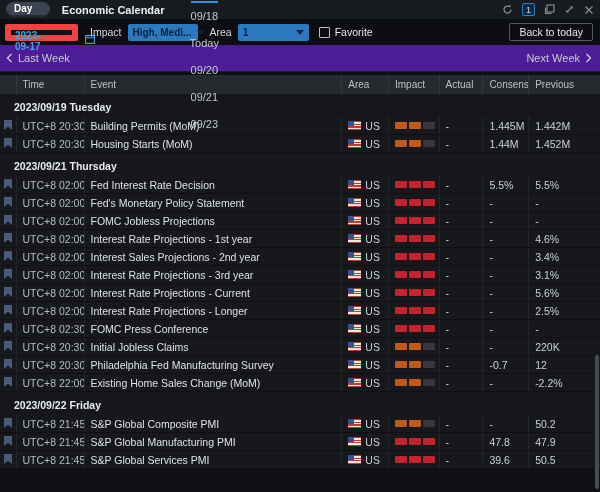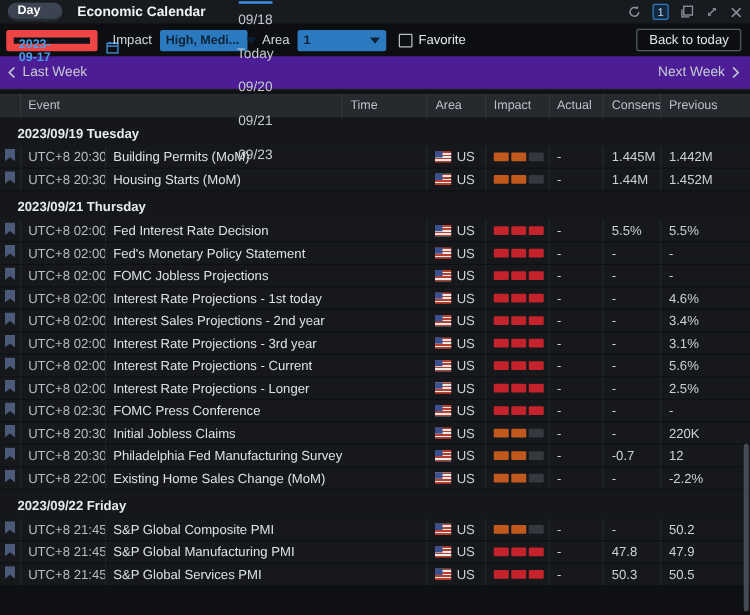--- a/index.html
+++ b/index.html
@@ -177,22 +177,22 @@
     <div class="wn-next">
       <span>Next Week</span>
       <svg width="7" height="10" viewBox="0 0 7 10">
           <path d="M1.5 1l4 4-4 4" fill="none" stroke="#c6ccd2" stroke-width="1.4"></path>
         </svg>
     </div>
   </div>
 
   <div class="thead">
     <div class="cell c-mark"></div>
+    <div class="cell c-time">Time</div>
     <div class="cell c-event">Event</div>
-    <div class="cell c-time">Time</div>
     <div class="cell c-area">Area</div>
     <div class="cell c-impact">Impact</div>
     <div class="cell c-actual">Actual</div>
     <div class="cell c-consensus">Consensus</div>
     <div class="cell c-prev">Previous</div>
   </div>
 
   <div class="tbody" id="tbody">
       <div class="group-header">2023/09/19 Tuesday</div>
       <div class="trow">
@@ -321,21 +321,21 @@
         <div class="cell c-consensus t-val">-</div>
         <div class="cell c-prev t-val">-</div>
       </div>
       <div class="trow">
         <div class="cell c-mark">
           <span><svg width="8" height="10" viewBox="0 0 8 10">
               <path d="M0 0h8v10L4 6.8 0 10z" fill="#4a5a78"></path>
             </svg></span>
         </div>
         <div class="cell c-time t-time">UTC+8 02:00</div>
-        <div class="cell c-event t-event">Interest Rate Projections - 1st today</div>
+        <div class="cell c-event t-event">Interest Rate Projections - 1st year</div>
         <div class="cell c-area">
           <span class="flag">
             <span class="canton"></span>
           </span>
           <span class="area-txt">US</span>
         </div>
         <div class="cell c-impact">
           <span class="impact-bars">
             <span class="bar hi"></span>
             <span class="bar hi"></span>
@@ -612,21 +612,21 @@
           <span class="area-txt">US</span>
         </div>
         <div class="cell c-impact">
           <span class="impact-bars">
             <span class="bar hi"></span>
             <span class="bar hi"></span>
             <span class="bar hi"></span>
           </span>
         </div>
         <div class="cell c-actual t-val">-</div>
-        <div class="cell c-consensus t-val">50.3</div>
+        <div class="cell c-consensus t-val">39.6</div>
         <div class="cell c-prev t-val">50.5</div>
       </div>
     </div>
 
   <div class="scrollbar">
     <div class="scroll-thumb"></div>
   </div>
 </div>
 
 </body></html>

